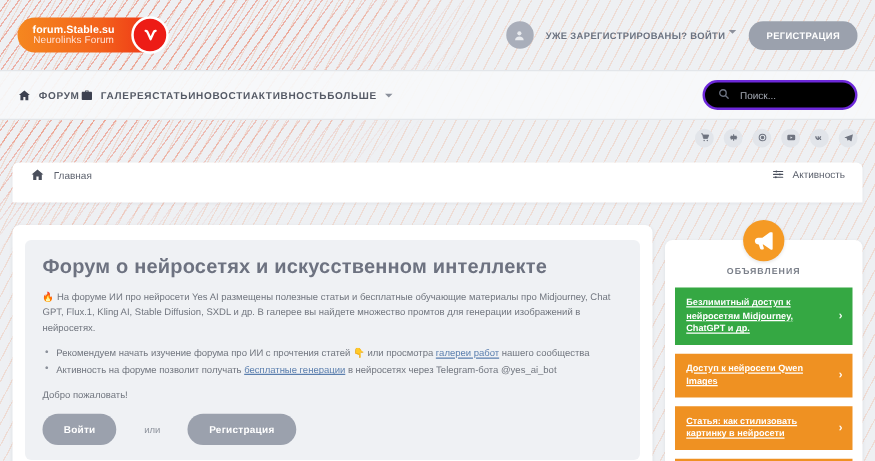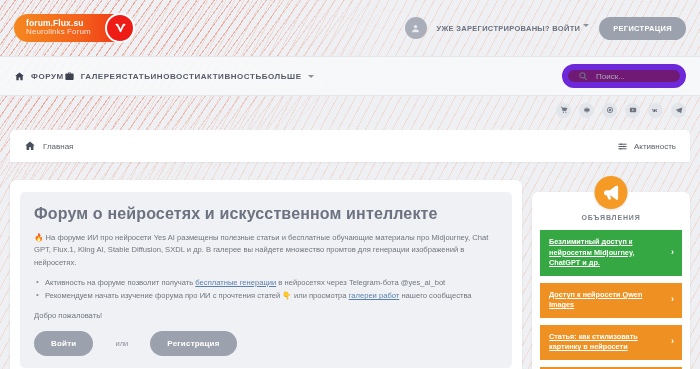--- a/index.html
+++ b/index.html
@@ -54,21 +54,21 @@
     padding: 0 34px 0 12px;
     min-width: 118px;
   }
   .logo-txt { line-height: 1.05; padding: 3px 0; }
   .logo-l1 {
     color: #ffffff; font-size: 8.5px; font-weight: bold;
     letter-spacing: .1px; white-space: nowrap;
   }
   .logo-l2 {
     color: #ffe0d4; font-size: 8px; font-weight: normal;
-    letter-spacing: .1px; white-space: nowrap; text-align: right;
+    letter-spacing: .1px; white-space: nowrap; text-align: center;
   }
   .logo-badge {
     position: absolute; right: -3px; top: -1px;
     width: 30px; height: 30px; border-radius: 50%;
     background: #ed1c16;
     display: flex; align-items: center; justify-content: center;
     border: 2px solid #fff;
   }
   .logo-badge svg { display: block; }
 
@@ -112,22 +112,22 @@
   .nav-item {
     display: flex; align-items: center; gap: 6px;
     font-size: 8px; font-weight: bold; letter-spacing: .55px;
     color: #555a66; white-space: nowrap;
   }
   .nav-ico { color: #3d4150; display: flex; align-items: center; }
   .search-box {
     margin-left: auto;
     display: flex; align-items: center; gap: 8px;
     width: 124px; height: 24px;
-    border: 6px solid #6d28d9; border-radius: 13px;
-    background: #701a75;
+    border: 2px solid #6d28d9; border-radius: 13px;
+    background: #000000;
     padding: 0 10px;
   }
   .search-box .ph { font-size: 8px; color: #a7acb6; }
 
   
   .socialrow {
     position: relative; height: 28px;
     display: flex; align-items: center; justify-content: flex-end;
     padding: 0 14px; gap: 8px;
   }
@@ -137,21 +137,21 @@
     display: flex; align-items: center; justify-content: center;
     color: #6f7480;
   }
 
   
   .crumbbar {
     position: relative;
     margin: 6px 10px 0 10px;
     height: 32px; background: #fff;
     border-radius: 5px 5px 0 0;
-    display: flex; align-items: center;
+    display: flex; align-items: flex-start;
     padding: 4px 14px;
     box-shadow: 0 1px 2px rgba(30,40,60,.05);
   }
   .crumb {
     display: flex; align-items: center; gap: 7px;
     font-size: 8px; color: #5a5f6b;
   }
   .crumb-ico { color: #4a4f5c; display: flex; }
   .crumb-right {
     margin-left: auto; display: flex; align-items: center; gap: 6px;
@@ -255,21 +255,21 @@
 </head>
 <body>
 
 <div class="page">
   <div class="bg-lines"></div>
   <div class="bg-lines2"></div>
 
   <div class="header">
     <div class="logo">
       <div class="logo-txt">
-        <div class="logo-l1">forum.Flux.su</div>
+        <div class="logo-l1">forum.Stable.su</div>
         <div class="logo-l2">Neurolinks Forum</div>
       </div>
       <div class="logo-badge">
         <svg width="15" height="15" viewBox="0 0 24 24" fill="#fff">
           <path d="M6 4.5c1.6 0 2.6 1 3.2 2.3l2.8 6 2.8-6C15.4 5.5 16.4 4.5 18 4.5c1.1 0 1.9.5 1.9 1.4 0 .9-.7 1.2-1.5 1.6-.8.4-1.2 1-1.6 1.9l-3.3 7.1c-.5 1.1-1 1.6-1.5 1.6s-1-.5-1.5-1.6L7.2 9.4C6.8 8.5 6.4 7.9 5.6 7.5 4.8 7.1 4.1 6.8 4.1 5.9c0-.9.8-1.4 1.9-1.4z"></path>
         </svg>
       </div>
     </div>
 
     <div class="hdr-right">
@@ -405,24 +405,24 @@
       <div class="inner">
         <h1>Форум о нейросетях и искусственном интеллекте</h1>
 
         <p class="lead">
           <span class="emoji">🔥</span>
           <span>На форуме ИИ про нейросети Yes AI размещены полезные статьи и бесплатные обучающие материалы про Midjourney, Chat GPT, Flux.1, Kling AI, Stable Diffusion, SXDL и др. В галерее вы найдете множество промтов для генерации изображений в нейросетях.</span>
         </p>
 
         <ul class="bullets">
           <li>
-            <span>Активность на форуме позволит получать </span><a class="lnk" href="#">бесплатные генерации</a><span> в нейросетях через Telegram-бота @yes_ai_bot</span>
+            <span>Рекомендуем начать изучение форума про ИИ с прочтения статей 👇 или просмотра </span><a class="lnk" href="#">галереи работ</a><span> нашего сообщества</span>
           </li>
           <li>
-            <span>Рекомендуем начать изучение форума про ИИ с прочтения статей 👇 или просмотра </span><a class="lnk" href="#">галереи работ</a><span> нашего сообщества</span>
+            <span>Активность на форуме позволит получать </span><a class="lnk" href="#">бесплатные генерации</a><span> в нейросетях через Telegram-бота @yes_ai_bot</span>
           </li>
         </ul>
 
         <p class="welcome">Добро пожаловать!</p>
 
         <div class="cta-row">
           <button class="btn-grey">Войти</button>
           <span class="or">или</span>
           <button class="btn-grey">Регистрация</button>
         </div>

